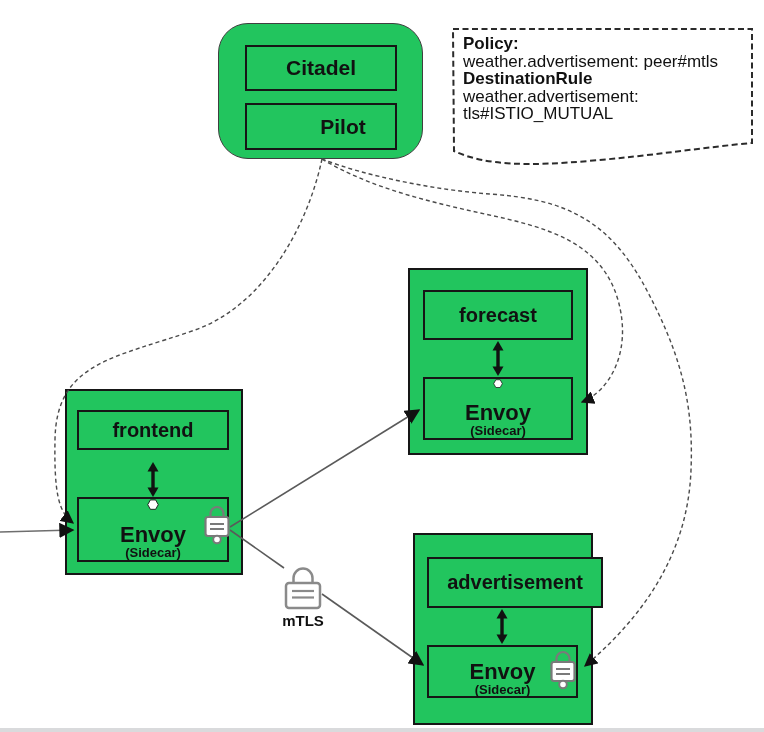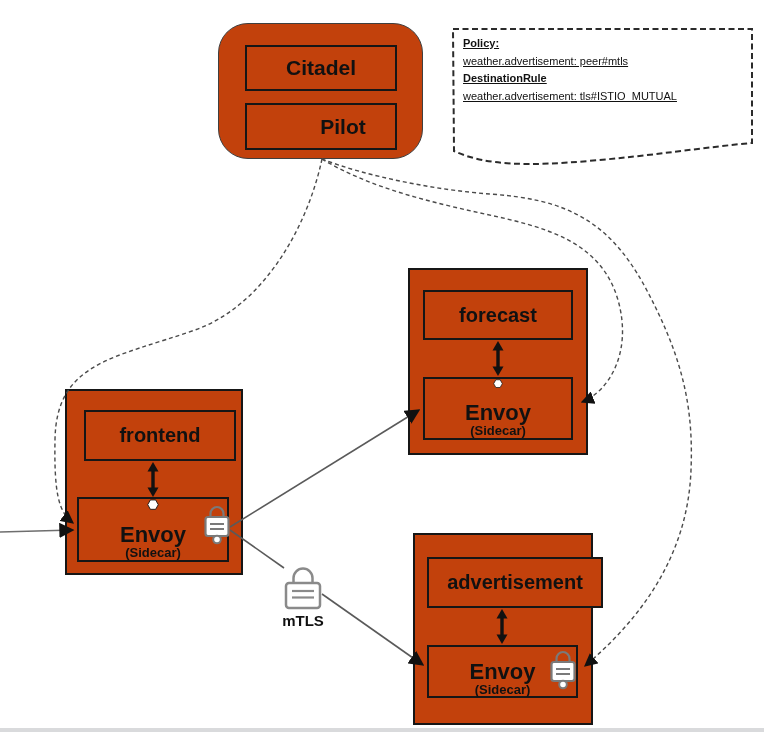--- a/index.html
+++ b/index.html
@@ -1,29 +1,29 @@
 <!DOCTYPE html>
 <html><head>
 <meta charset="utf-8">
 <style>
   html,body{margin:0;padding:0;background:#fff;}
   #canvas{
     position:relative;width:764px;height:732px;background:#ffffff;overflow:hidden;
     font-family:"Liberation Sans",sans-serif;color:#111;
   }
-  .box{position:absolute;box-sizing:border-box;background:#c2410c;border:2px solid #161616;}
+  .box{position:absolute;box-sizing:border-box;background:#22c55e;border:2px solid #161616;}
   .center{display:flex;align-items:center;justify-content:center;}
   .rounded-group{border:1.5px solid #3f3f3f;border-radius:30px;}
   .cp-label{font-weight:bold;font-size:21px;}
   .service-label{font-weight:bold;font-size:20px;}
   .envoy-box{display:flex;align-items:center;justify-content:center;gap:13px;border-width:2.5px;flex-direction:column;}
   .envoy-text{display:flex;flex-direction:column;align-items:center;line-height:1.05;}
   .envoy-name{font-weight:bold;font-size:22px;}
   .envoy-sub{font-weight:bold;font-size:13px;text-align:right;}
-  .policy-text{position:absolute;left:463px;top:35px;width:284px;font-size:11px;line-height:17.5px;text-decoration:underline;}
+  .policy-text{position:absolute;left:463px;top:35px;width:284px;font-size:17px;line-height:17.5px;}
   .bold{font-weight:bold;}
   .mtls-label{position:absolute;left:272px;top:612px;width:62px;text-align:center;font-weight:bold;font-size:15px;}
   #overlay{position:absolute;left:0;top:0;pointer-events:none;}
   .bottom-strip{position:absolute;left:0;top:728px;width:764px;height:4px;background:#d9dadc;}
 </style>
 </head>
 <body>
 
 <div id="canvas">
 
@@ -36,21 +36,21 @@
   </div>
 
   <div class="policy-text">
     <div class="bold">Policy:</div>
     <div>weather.advertisement: peer#mtls</div>
     <div class="bold">DestinationRule</div>
     <div>weather.advertisement: tls#ISTIO_MUTUAL</div>
   </div>
 
   <div class="box" style="left:65px;top:389px;width:178px;height:186px;"></div>
-  <div class="box center service-label" style="left:84px;top:410px;width:152px;height:51px;">
+  <div class="box center service-label" style="left:77px;top:410px;width:152px;height:40px;">
     <span>frontend</span>
   </div>
   <div class="box envoy-box" style="left:77px;top:497px;width:152px;height:65px;">
     <svg width="30" height="28" viewBox="-16 -15 32 30">
       <polygon points="14,0 7,12.5 -7,12.5 -14,0 -7,-12.5 7,-12.5" fill="#fff" stroke="#161616" stroke-width="2.4"></polygon>
     </svg>
     <div class="envoy-text">
       <span class="envoy-name">Envoy</span>
       <span class="envoy-sub">(Sidecar)</span>
     </div>

